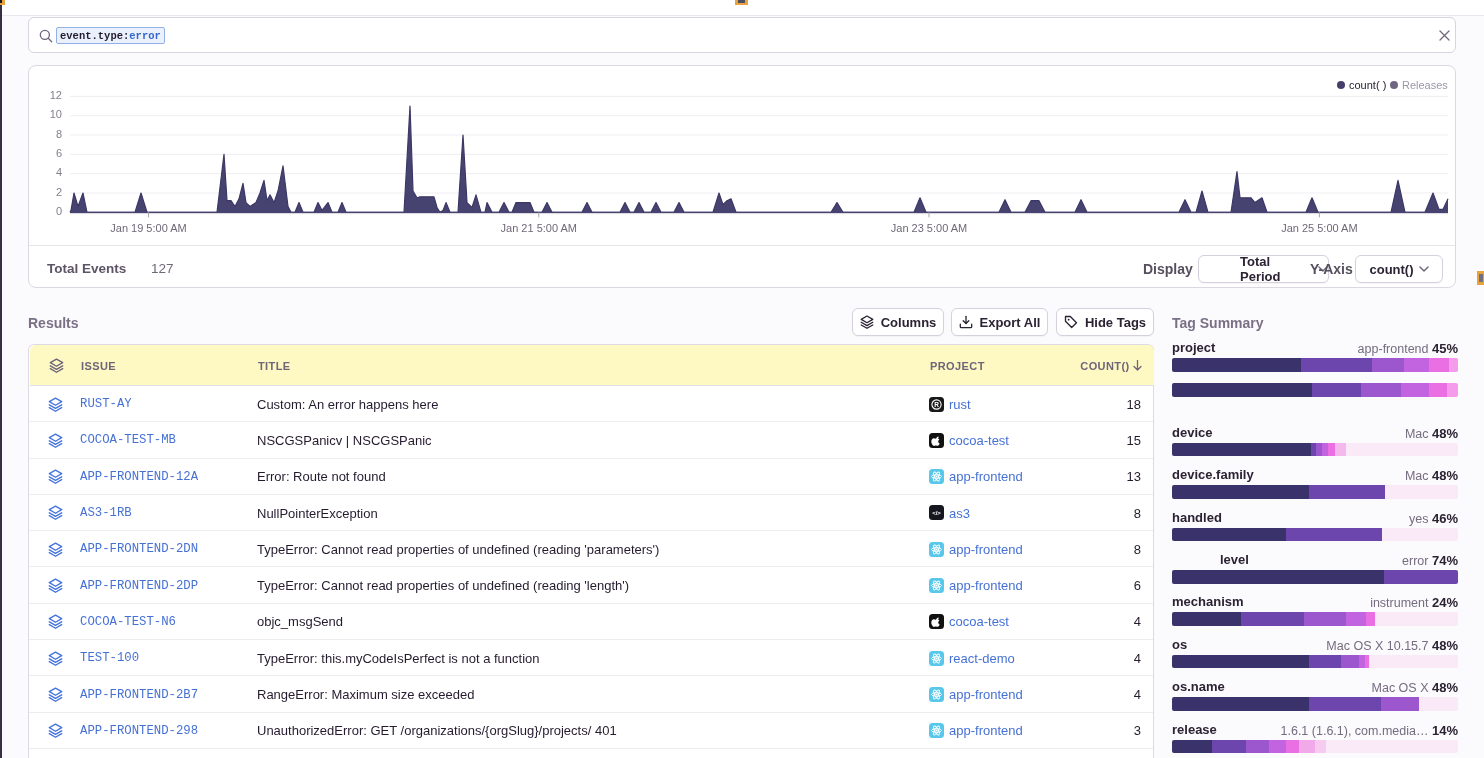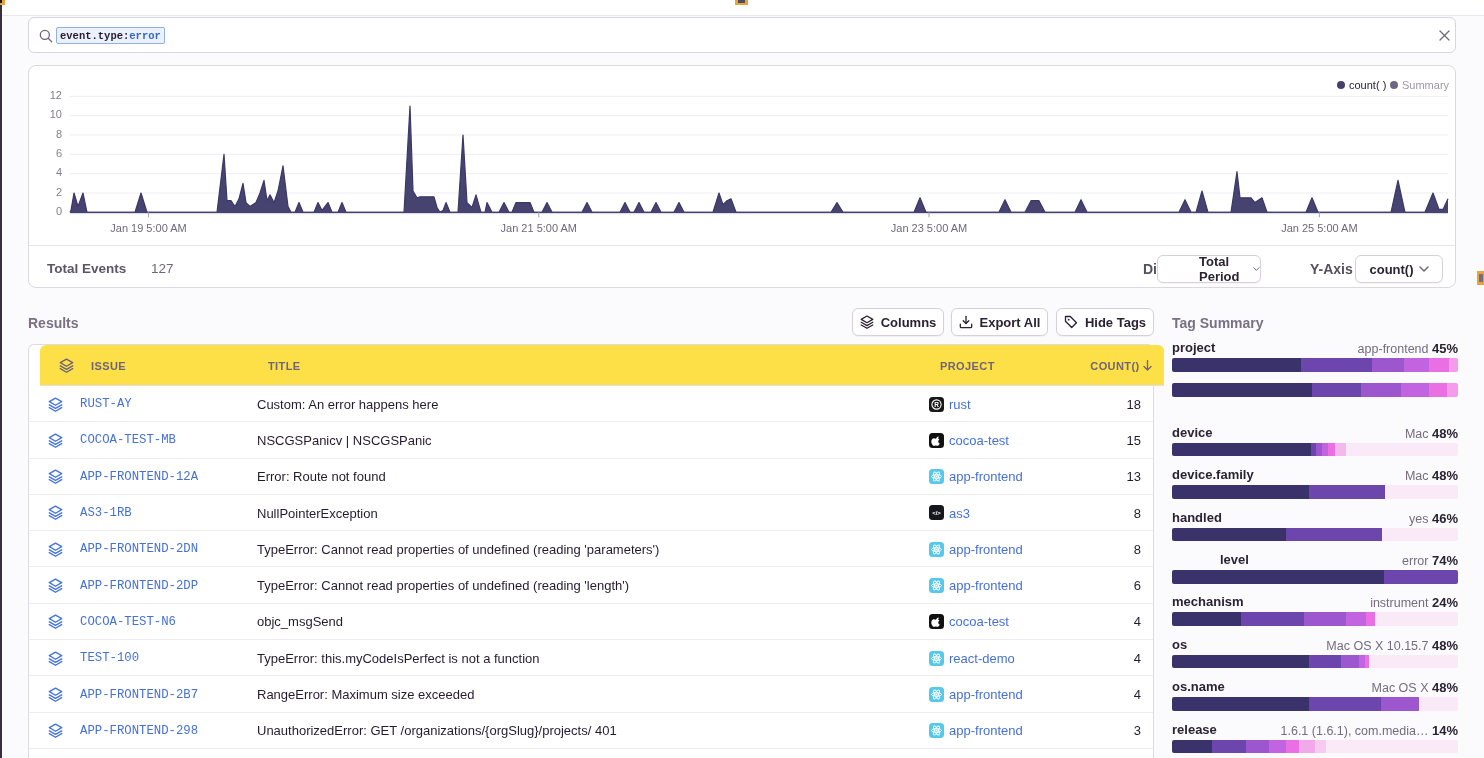--- a/index.html
+++ b/index.html
@@ -35,21 +35,21 @@
 
 <div class="abs card" style="left:28px;top:65px;width:1428px;height:223px;">
  <div class="abs" style="left:1304px;top:12px;width:120px;height:14px;font-size:11px;color:#241c2e;">
    <svg class="abs" style="left:4px;top:3px" width="8" height="8">
         <circle cx="4" cy="4" r="4" fill="#453f6e"></circle>
       </svg>
    <span class="abs" style="left:16px;top:1px;">count( )</span>
    <svg class="abs" style="left:57px;top:3px" width="8" height="8">
         <circle cx="4" cy="4" r="4" fill="#6f6781"></circle>
       </svg>
-   <span class="abs" style="left:69px;top:1px;color:#9d97a7;">Summary</span>
+   <span class="abs" style="left:69px;top:1px;color:#9d97a7;">Releases</span>
  </div>
  <div class="abs" style="right:1393px;top:23.0px;width:28px;text-align:right;font-size:11px;color:#847e8c;">12</div>
     <div class="abs" style="right:1393px;top:42.3px;width:28px;text-align:right;font-size:11px;color:#847e8c;">10</div>
     <div class="abs" style="right:1393px;top:61.6px;width:28px;text-align:right;font-size:11px;color:#847e8c;">8</div>
     <div class="abs" style="right:1393px;top:80.9px;width:28px;text-align:right;font-size:11px;color:#847e8c;">6</div>
     <div class="abs" style="right:1393px;top:100.2px;width:28px;text-align:right;font-size:11px;color:#847e8c;">4</div>
     <div class="abs" style="right:1393px;top:119.5px;width:28px;text-align:right;font-size:11px;color:#847e8c;">2</div>
     <div class="abs" style="right:1393px;top:138.8px;width:28px;text-align:right;font-size:11px;color:#847e8c;">0</div>
  <svg class="abs" style="left:0;top:0;" width="1426" height="178" viewBox="0 0 1426 178">
    <line x1="41" y1="127.0" x2="1419" y2="127.0" stroke="#f0edf3" stroke-width="1"></line>
@@ -68,21 +68,21 @@
       <line x1="1290.4" y1="146.3" x2="1290.4" y2="151.3" stroke="#aaa4b2" stroke-width="1"></line>
  </svg>
  <div class="abs" style="left:59.5px;top:156px;width:120px;text-align:center;font-size:11px;color:#6f6878;">Jan 19 5:00 AM</div>
     <div class="abs" style="left:449.8px;top:156px;width:120px;text-align:center;font-size:11px;color:#6f6878;">Jan 21 5:00 AM</div>
     <div class="abs" style="left:840.0px;top:156px;width:120px;text-align:center;font-size:11px;color:#6f6878;">Jan 23 5:00 AM</div>
     <div class="abs" style="left:1230.4px;top:156px;width:120px;text-align:center;font-size:11px;color:#6f6878;">Jan 25 5:00 AM</div>
  <div class="abs" style="left:0;top:179px;width:1426px;height:42px;border-top:1px solid #e8e5ea;">
    <span class="abs" style="left:18px;top:15px;font-size:13.5px;font-weight:700;color:#5d5566;">Total Events</span>
    <span class="abs" style="left:122px;top:15px;font-size:13.5px;color:#6f6878;">127</span>
    <span class="abs" style="left:1114px;top:15px;font-size:14px;font-weight:600;color:#564f5e;">Display</span>
-   <div class="btn" style="left:1128px;top:9px;width:104px;padding-left:41px;">Total Period <svg width="10" height="6" viewBox="0 0 10 6" fill="none" style="margin-left:-2px">
+   <div class="btn" style="left:1169px;top:9px;width:131px;padding-left:41px;">Total Period <svg width="10" height="6" viewBox="0 0 10 6" fill="none" style="margin-left:-2px">
           <path d="M1 1 L5 5 L9 1" stroke="#71687d" stroke-width="1.5" stroke-linecap="round" stroke-linejoin="round"></path>
         </svg></div>
    <span class="abs" style="left:1281px;top:15px;font-size:14px;font-weight:600;color:#564f5e;">Y-Axis</span>
    <div class="btn" style="left:1326px;top:9px;width:88px;">count() <svg width="10" height="6" viewBox="0 0 10 6" fill="none" style="margin-left:-2px">
           <path d="M1 1 L5 5 L9 1" stroke="#71687d" stroke-width="1.5" stroke-linecap="round" stroke-linejoin="round"></path>
         </svg></div>
  </div>
 </div>
 
 <div class="abs" style="left:28px;top:315px;font-size:14px;font-weight:700;color:#7a7086;">Results</div>
@@ -95,21 +95,21 @@
       <path d="M8 1.5 V9.5" stroke="#2b2233" stroke-width="1.5" stroke-linecap="round"></path>
       <path d="M4.8 6.6 L8 9.8 L11.2 6.6" stroke="#2b2233" stroke-width="1.5" stroke-linecap="round" stroke-linejoin="round"></path>
       <path d="M1.5 10.5 V13.3 a1.2 1.2 0 0 0 1.2 1.2 H13.3 a1.2 1.2 0 0 0 1.2-1.2 V10.5" stroke="#2b2233" stroke-width="1.5" stroke-linecap="round"></path>
     </svg> Export All</div>
 <div class="btn" style="left:1056px;top:308px;width:98px;"><svg width="14" height="14" viewBox="0 0 16 16" fill="none">
       <path d="M1.7 1.7 H7.2 L14.3 8.8 L8.8 14.3 L1.7 7.2 Z" stroke="#2b2233" stroke-width="1.5" stroke-linejoin="round"></path>
       <circle cx="5.3" cy="5.3" r="1.1" fill="#2b2233"></circle>
     </svg> Hide Tags</div>
 
 <div class="abs" style="left:28px;top:344px;width:1126px;height:416px;background:#fff;border:1px solid #dedae3;border-radius:6px 6px 0 0;border-bottom:none;">
- <div class="abs" style="left:11px;top:0;width:1124px;height:41px;background:#fde047;border-bottom:1px solid #e3dfe8;border-radius:6px 6px 0 0;">
+ <div class="abs" style="left:1px;top:0;width:1124px;height:41px;background:#fef9c3;border-bottom:1px solid #e3dfe8;border-radius:6px 6px 0 0;">
   <span class="abs" style="left:19px;top:13px;"><svg width="15" height="15" viewBox="0 0 16 16" fill="none">
           <path d="M8 1.2 L14.6 5 L8 8.8 L1.4 5 Z" stroke="#6e6578" stroke-width="1.5" stroke-linejoin="round"></path>
           <path d="M1.4 8.3 L8 12.1 L14.6 8.3" stroke="#6e6578" stroke-width="1.5" stroke-linejoin="round" stroke-linecap="round"></path>
           <path d="M1.4 11.4 L8 15.2 L14.6 11.4" stroke="#6e6578" stroke-width="1.5" stroke-linejoin="round" stroke-linecap="round"></path>
         </svg></span>
   <span class="abs hdr" style="left:51px;top:15px;">ISSUE</span>
   <span class="abs hdr" style="left:228px;top:15px;">TITLE</span>
   <span class="abs hdr" style="left:900px;top:15px;">PROJECT</span>
   <span class="abs hdr" style="left:962px;top:15px;width:150px;text-align:right;">COUNT() <svg width="9" height="11" viewBox="0 0 9 11" style="vertical-align:-1px">
           <path d="M4.5 0.5 V9.5 M1 6.5 L4.5 10 L8 6.5" stroke="#6e6578" stroke-width="1.3" fill="none" stroke-linecap="round" stroke-linejoin="round"></path>

